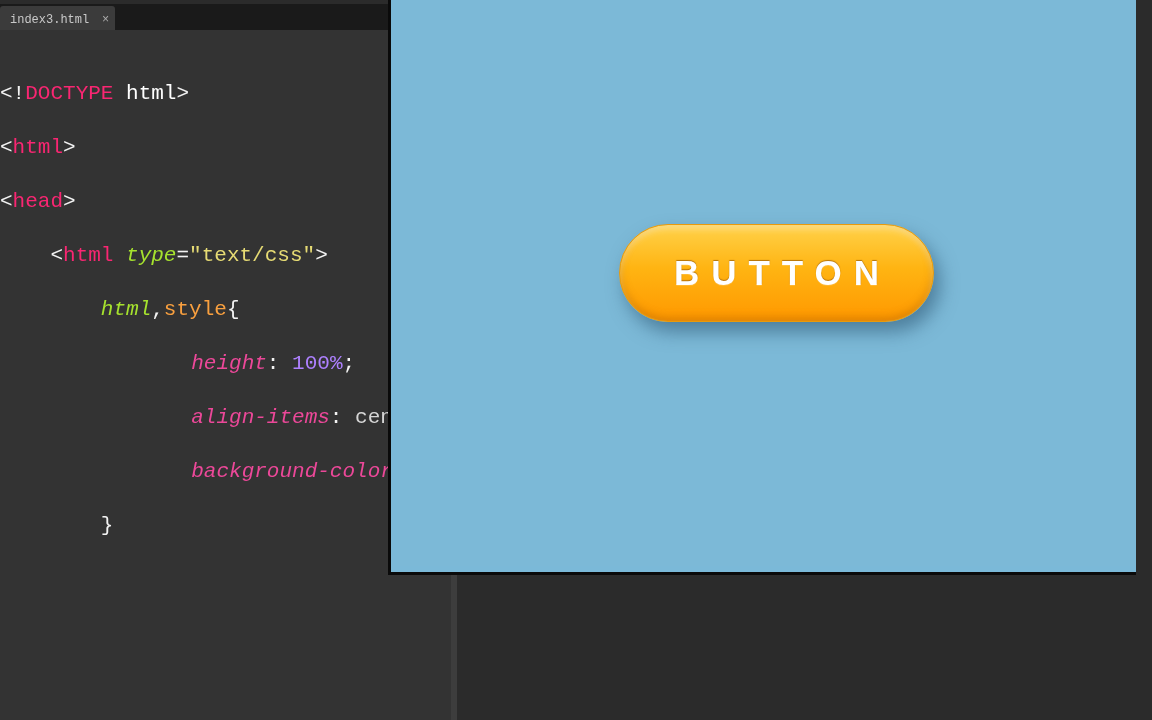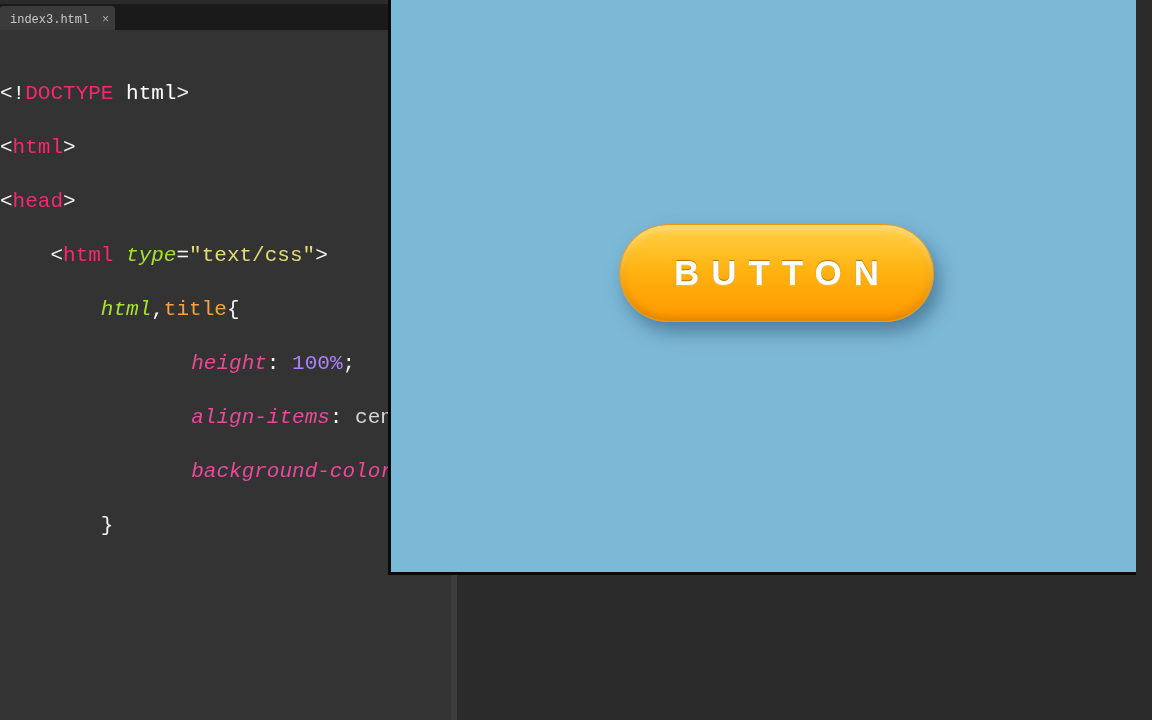--- a/index.html
+++ b/index.html
@@ -134,21 +134,21 @@
     <span>index3.html</span>
     <span class="close">×</span>
   </div>
 </div>
 
 <div class="editor">
 <div class="row"><span class="punc">&lt;!</span><span class="doctype">DOCTYPE</span><span class="text"> html</span><span class="punc">&gt;</span></div>
 <div class="row"><span class="punc">&lt;</span><span class="tagname">html</span><span class="punc">&gt;</span></div>
 <div class="row"><span class="punc">&lt;</span><span class="tagname">head</span><span class="punc">&gt;</span></div>
 <div class="row"><span class="punc">    </span><span class="punc">&lt;</span><span class="tagname">html</span><span class="punc"> </span><span class="attr ital">type</span><span class="punc">=</span><span class="str">"text/css"</span><span class="punc">&gt;</span></div>
-<div class="row"><span class="punc">        </span><span class="sel ital">html</span><span class="punc">,</span><span class="body ital">title</span><span class="punc">{</span></div>
+<div class="row"><span class="punc">        </span><span class="sel ital">html</span><span class="punc">,</span><span class="body ital">style</span><span class="punc">{</span></div>
 <div class="row"><span class="punc">            </span><span class="prop">height</span><span class="punc">: </span><span class="num">100%</span><span class="punc">;</span></div>
 <div class="row"><span class="punc">            </span><span class="prop">align-items</span><span class="punc">: </span><span class="val">cente</span></div>
 <div class="row"><span class="punc">            </span><span class="prop">background-color</span><span class="punc">: </span></div>
 <div class="row"><span class="punc">        </span><span class="punc">}</span></div>
 <div class="row"><span class="punc"></span></div>
 
 
 
 
 

